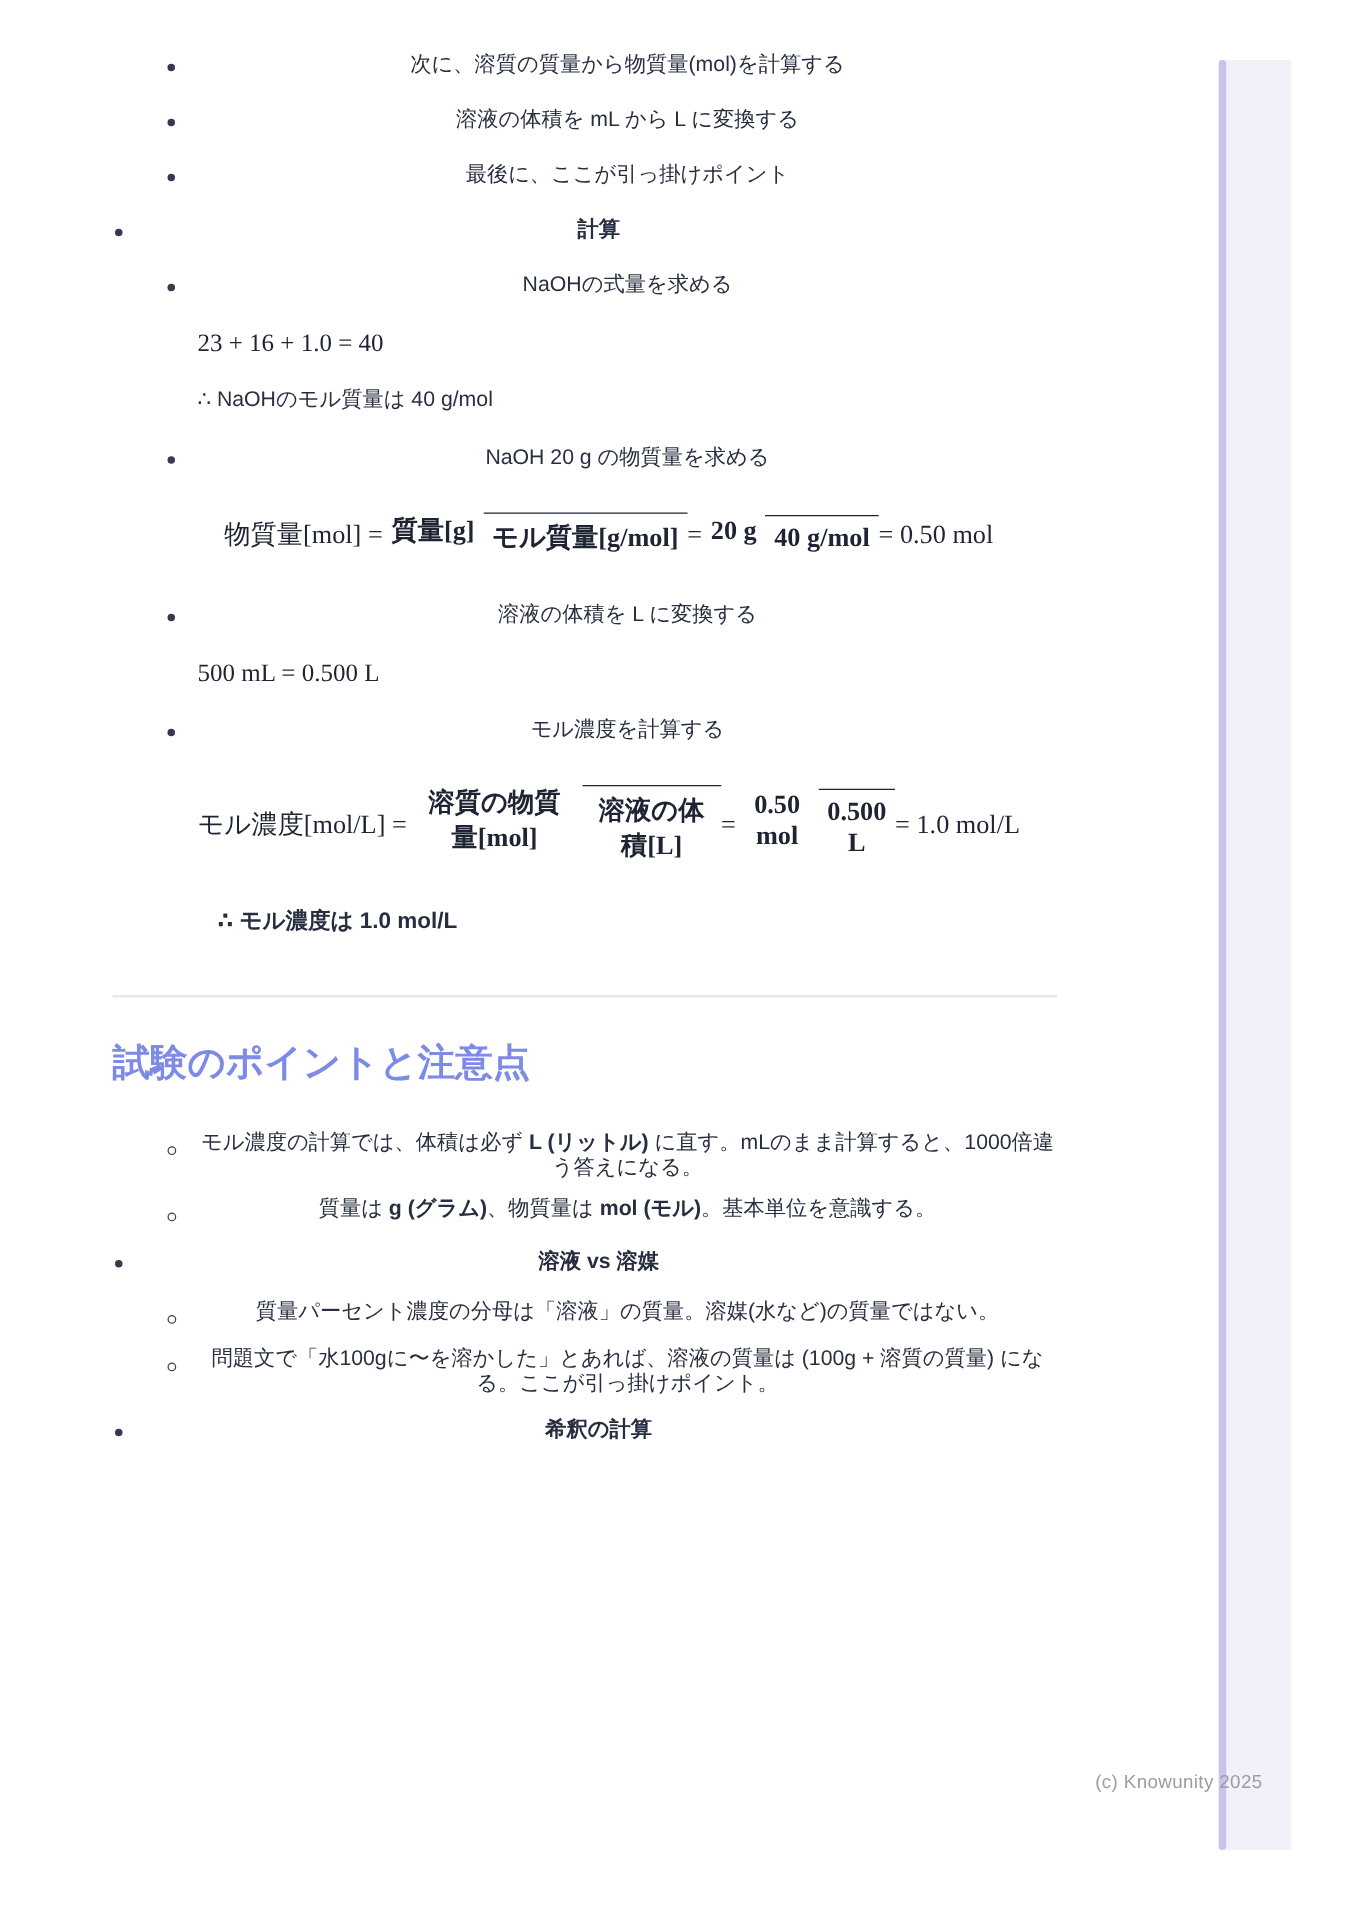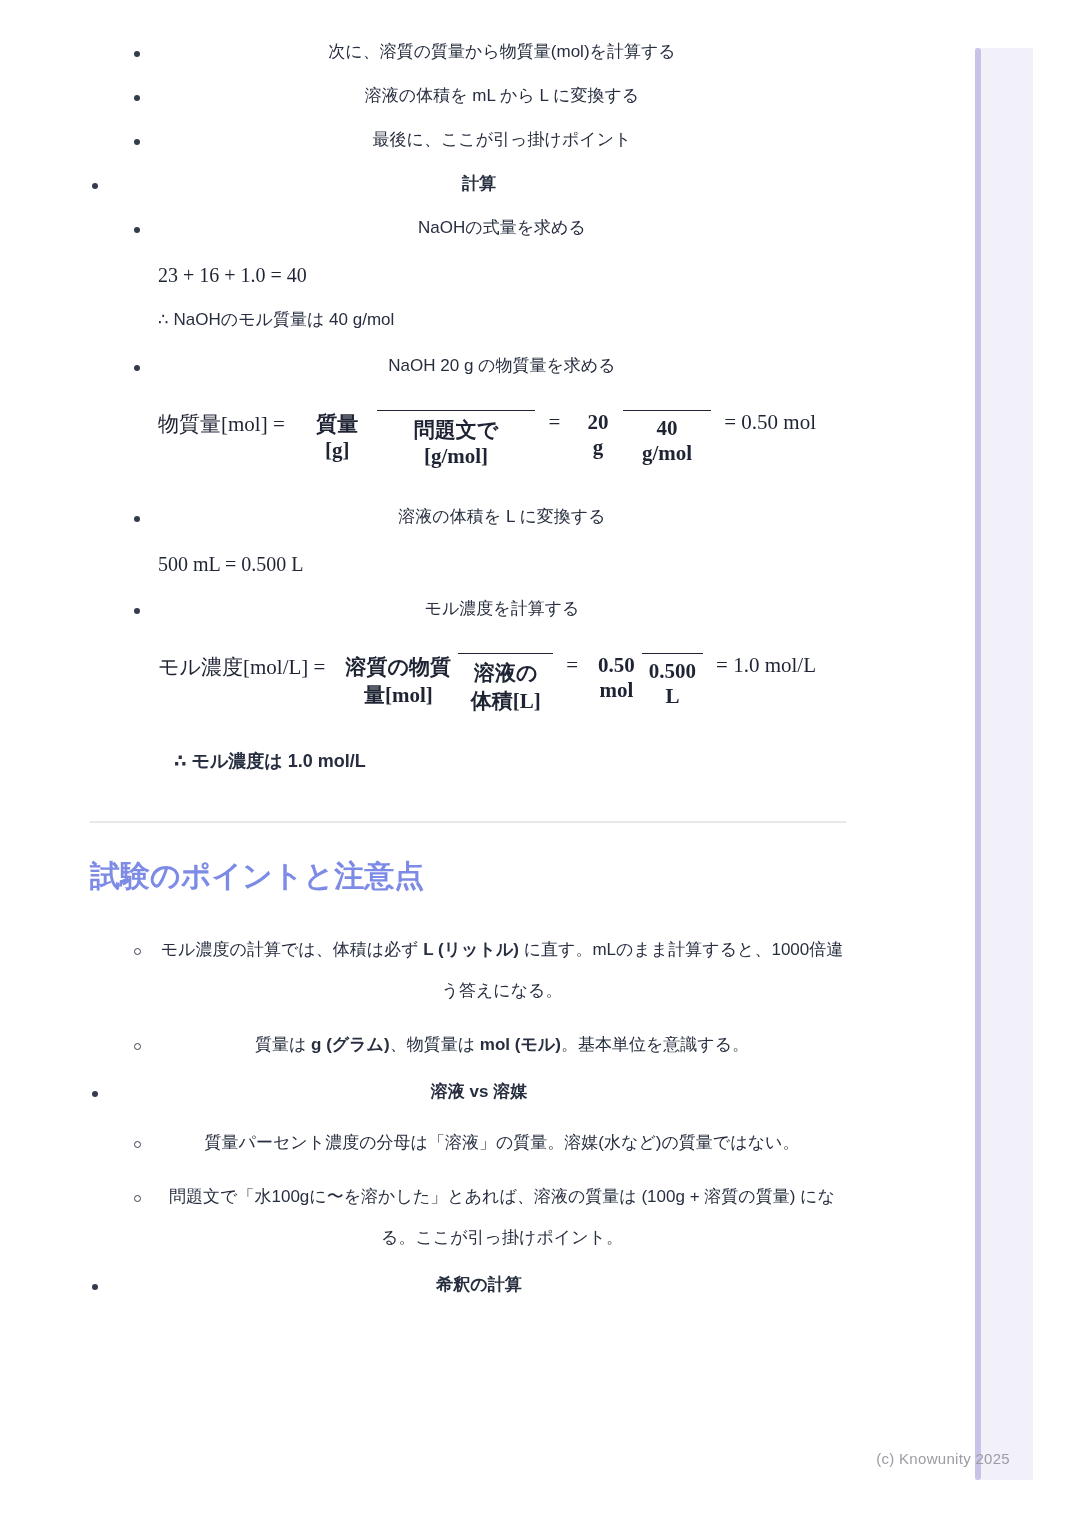--- a/index.html
+++ b/index.html
@@ -20,50 +20,50 @@
   .doc{position:absolute;left:90px;top:38px;width:756px;}
   .li{display:flex;align-items:flex-start;margin:0 0 16px 0;font-size:17px;line-height:28px;}
   .li.l1{margin-top:12px;}
   .li.l2{padding-left:44px;}
   .marker-box{flex:0 0 24px;}
   .l1 > .marker-box{flex:0 0 22px;padding-left:2px;}
   .marker{display:inline-block;}
   .marker.disc{width:6px;height:6px;border-radius:50%;background:#343b4d;margin-top:11px;}
   .marker.circle{width:7px;height:7px;border-radius:50%;border:1.6px solid #3a4254;background:transparent;margin-top:11px;}
   .li-text{flex:1;text-align:center;}
-  .li.sub{line-height:41px;margin-bottom:13px;}
+  .li.sub{line-height:20px;margin-bottom:13px;}
   .li.sub .marker.circle{margin-top:13px;}
   .mathline{
     font-family:"Liberation Serif","DejaVu Serif",serif;font-size:20px;color:var(--math);
     line-height:34px;margin:4px 0 14px 68px;
   }
   .textline{font-size:17px;line-height:28px;margin:0 0 18px 68px;}
   .conclusion{font-size:18px;font-weight:700;margin:34px 0 46px 84px;}
   .formula{
-    display:flex;justify-content:center;gap:13px;
+    display:flex;align-items:center;justify-content:center;
     margin:30px 30px 34px 68px;
     font-family:"Liberation Serif","DejaVu Serif",serif;font-size:21px;color:var(--math);
   }
   .formula .mtext{white-space:nowrap;}
   .frac{display:inline-flex;text-align:center;font-weight:bold;}
   .frac .num{padding:0 7px 5px 7px;}
   .frac .den{border-top:1.7px solid var(--math);padding:5px 7px 0 7px;}
   .divider{border:none;border-top:2px solid var(--divider);margin:48px 0 34px 0;}
   .heading{font-size:30px;line-height:38px;font-weight:700;color:var(--accent);margin:0 0 34px 0;}
   .bold{font-weight:700;}
   .scrollbar{
     position:absolute;left:975px;top:48px;width:58px;height:1432px;
     background:var(--track);z-index:1;
   }
   .scrollbar .thumb{
     position:absolute;left:0;top:0;width:6px;height:100%;
     background:var(--thumb);border-radius:3px;
   }
   .footer{
-    position:absolute;top:1448px;right:70px;z-index:2;
+    position:absolute;top:1415px;right:70px;z-index:2;
     font-size:15px;line-height:22px;color:var(--muted);letter-spacing:0.3px;
   }
 </style>
 </head>
 <body>
 
 <div class="doc" id="doc">
     <div class="li l2">
       <span class="marker-box"><span class="marker disc"></span></span>
       <div class="li-text"><span>次に、溶質の質量から物質量(mol)を計算する</span></div>
@@ -87,21 +87,21 @@
     <div class="mathline">23 + 16 + 1.0 = 40</div>
     <div class="textline"><span>∴ NaOHのモル質量は 40 g/mol</span></div>
     <div class="li l2">
       <span class="marker-box"><span class="marker disc"></span></span>
       <div class="li-text"><span>NaOH 20 g の物質量を求める</span></div>
     </div>
     <div class="formula">
       <span class="mtext">物質量[mol] =</span>
       <span class="frac">
         <span class="num">質量[g]</span>
-        <span class="den">問題文で[g/mol]</span>
+        <span class="den">モル質量[g/mol]</span>
       </span>
       <span class="mtext">=</span>
       <span class="frac">
         <span class="num">20 g</span>
         <span class="den">40 g/mol</span>
       </span>
       <span class="mtext">= 0.50 mol</span>
     </div>
     <div class="li l2">
       <span class="marker-box"><span class="marker disc"></span></span>

